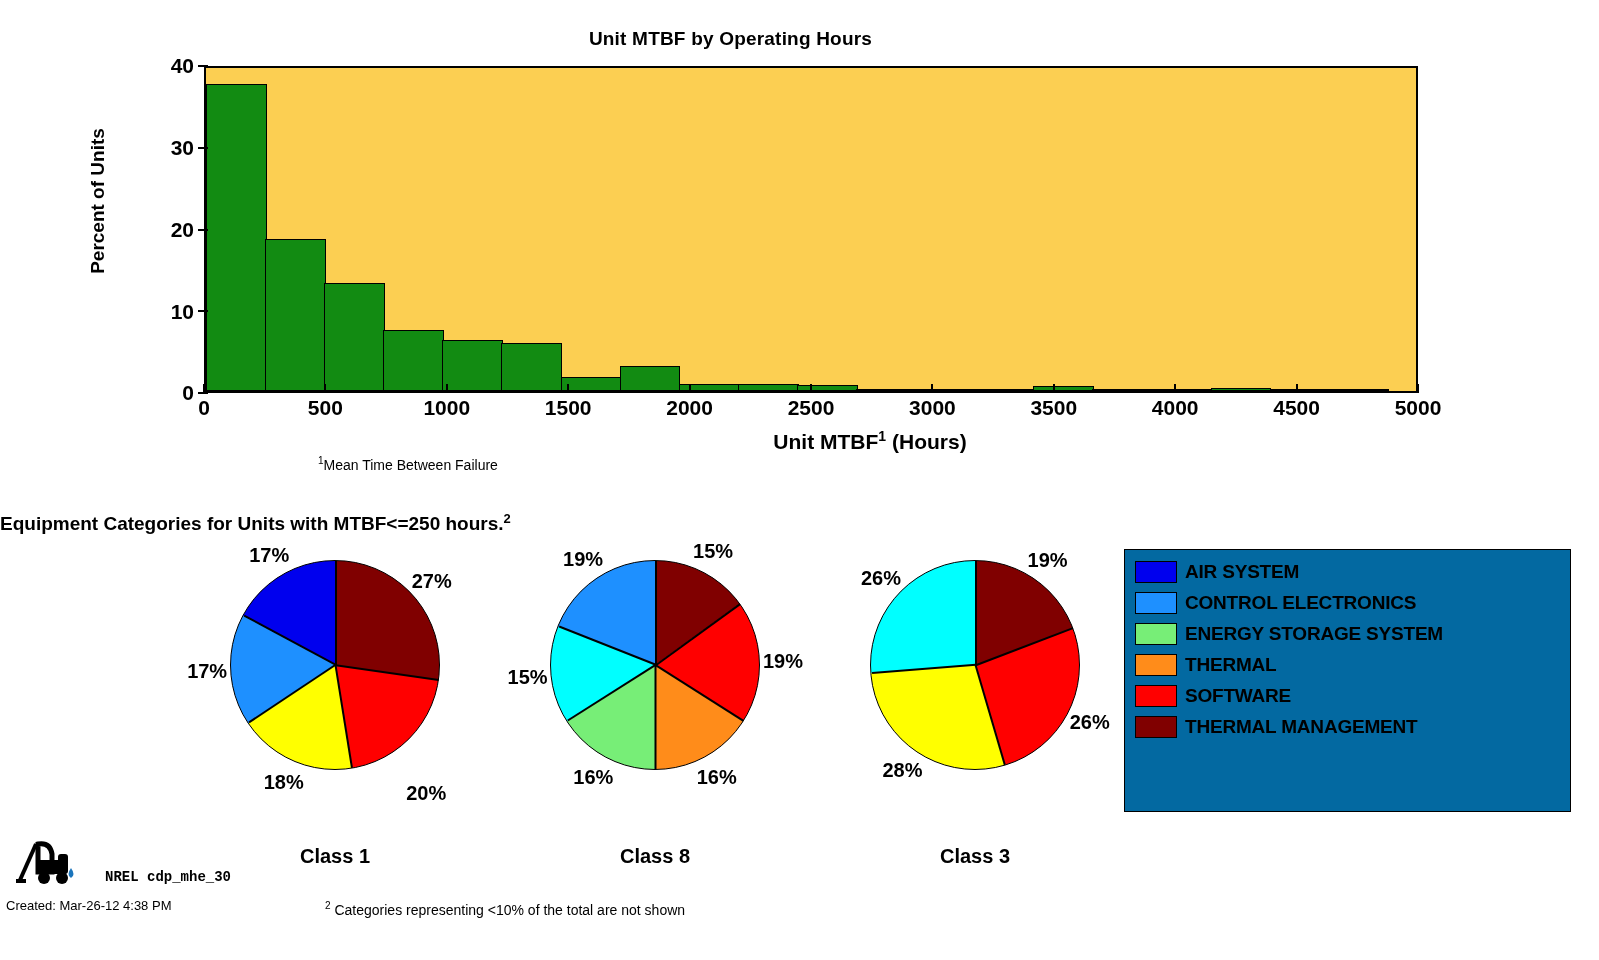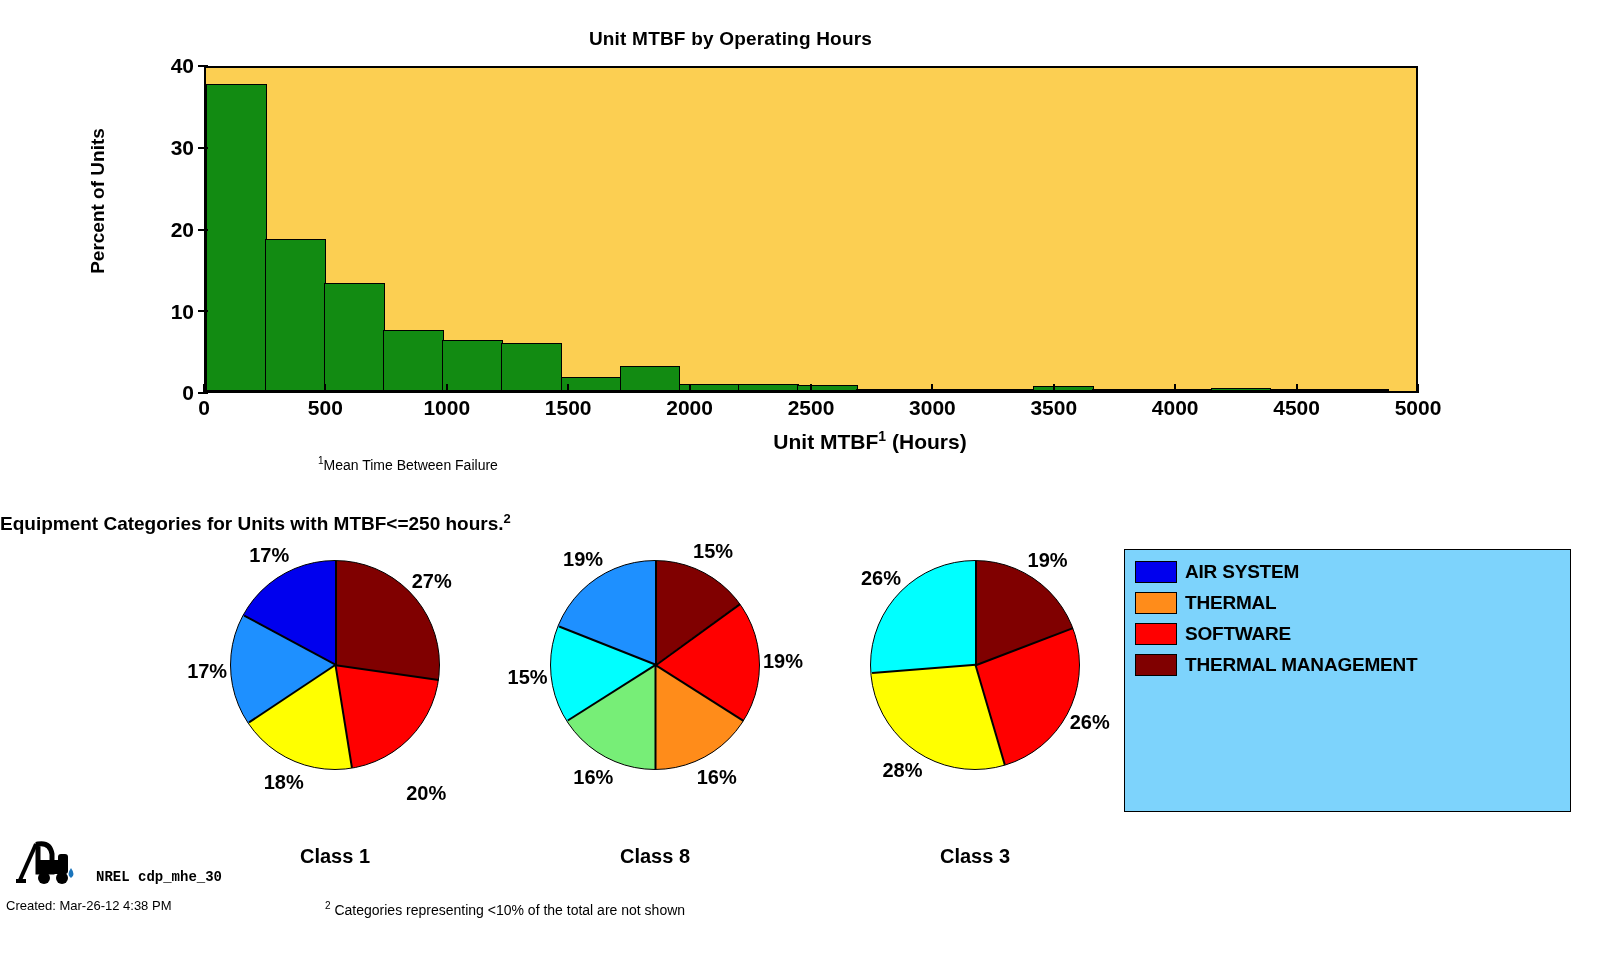--- a/index.html
+++ b/index.html
@@ -78,33 +78,33 @@
     position:absolute;font-size:20px;font-weight:bold;white-space:nowrap;
   }
   .class-label{
     position:absolute;top:845px;width:260px;text-align:center;
     font-size:20px;font-weight:bold;
   }
 
   
   #legend{
     left:1124px;top:549px;width:447px;height:263px;
-    border:1.5px solid #000;background:#7dd3fc;box-sizing:border-box;
+    border:1.5px solid #000;background:#0369a1;box-sizing:border-box;
     padding:6px 0 0 10px;
   }
   .legend-row{display:flex;align-items:center;height:31px;}
   .swatch{
     width:42px;height:22px;border:1px solid #000;
     box-sizing:border-box;margin-right:8px;flex:0 0 auto;
   }
   .legend-text{font-size:19px;font-weight:bold;letter-spacing:-0.2px;}
 
   
   #logo{left:14px;top:838px;width:70px;height:48px;}
-  #nrel-text{left:96px;top:869px;font-size:14px;font-weight:bold;
+  #nrel-text{left:105px;top:869px;font-size:14px;font-weight:bold;
              font-family:"Liberation Mono",monospace;}
   #created{left:6px;top:898px;font-size:13px;}
   #footnote2{left:325px;top:900px;font-size:14px;}
   #footnote2 sup{font-size:10px;}
 </style>
 </head>
 <body>
 
 <div class="abs" id="hist-title">Unit MTBF by Operating Hours</div>
 
@@ -227,20 +227,28 @@
     </div>
     <div class="class-label" style="left: 845px;">Class 3</div>
   </div>
 
 <div class="abs" id="legend">
     <div class="legend-row">
       <div class="swatch" style="background: rgb(0, 0, 238);"></div>
       <div class="legend-text">AIR SYSTEM</div>
     </div>
     <div class="legend-row">
+      <div class="swatch" style="background: rgb(30, 144, 255);"></div>
+      <div class="legend-text">CONTROL ELECTRONICS</div>
+    </div>
+    <div class="legend-row">
+      <div class="swatch" style="background: rgb(119, 238, 119);"></div>
+      <div class="legend-text">ENERGY STORAGE SYSTEM</div>
+    </div>
+    <div class="legend-row">
       <div class="swatch" style="background: rgb(255, 140, 26);"></div>
       <div class="legend-text">THERMAL</div>
     </div>
     <div class="legend-row">
       <div class="swatch" style="background: rgb(255, 0, 0);"></div>
       <div class="legend-text">SOFTWARE</div>
     </div>
     <div class="legend-row">
       <div class="swatch" style="background: rgb(128, 0, 0);"></div>
       <div class="legend-text">THERMAL MANAGEMENT</div>

